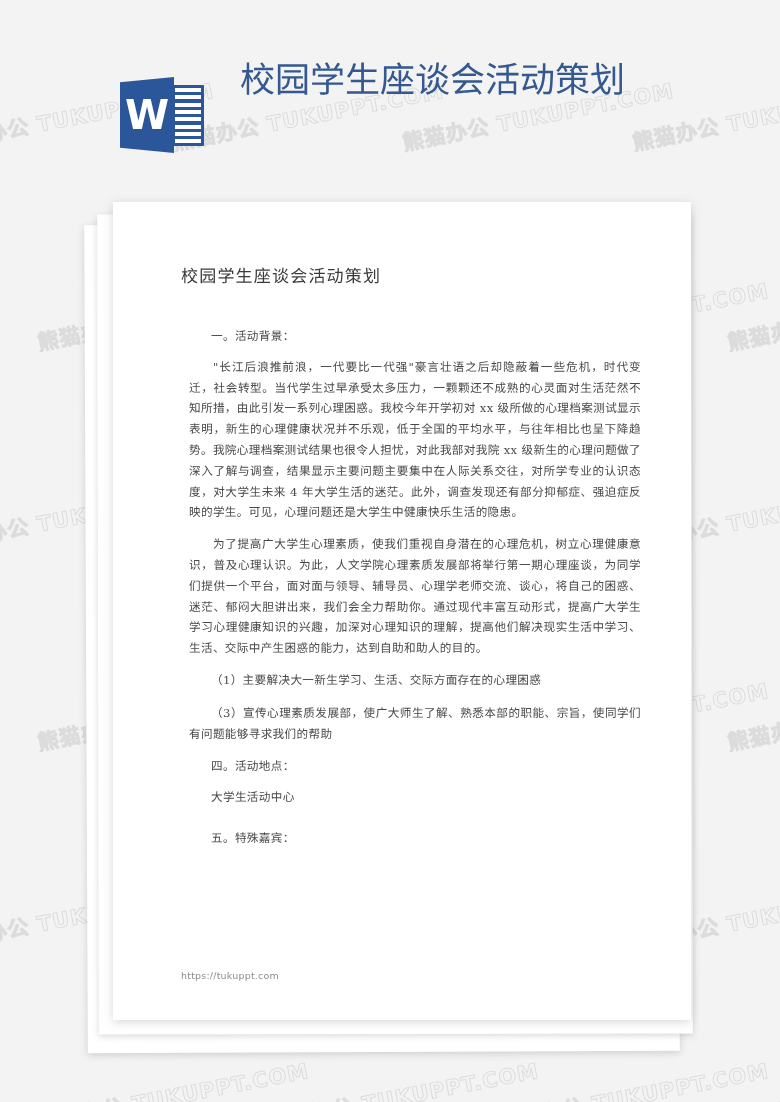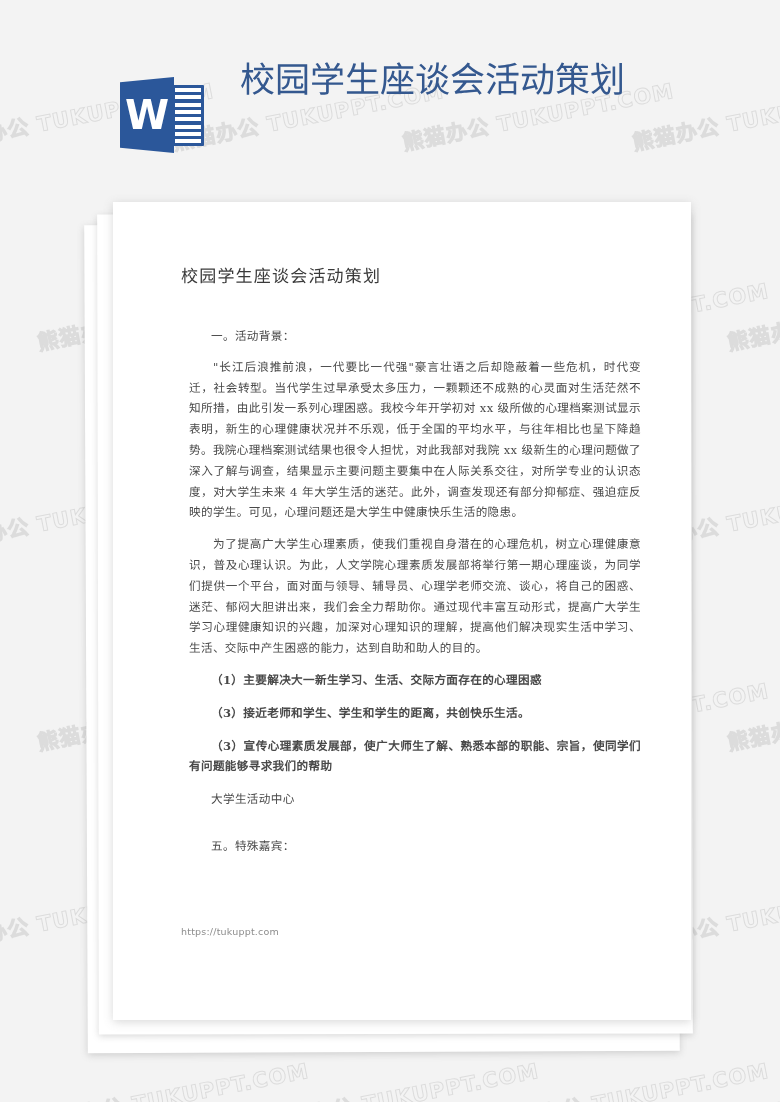--- a/index.html
+++ b/index.html
@@ -175,36 +175,35 @@
     text-indent: 22px;
     margin-bottom: 10px;
   }
   .blk.para {
     text-indent: 24px;
     margin-bottom: 11px;
   }
   .blk.item {
     text-indent: 22px;
     margin-bottom: 12px;
-    font-weight: bold;
   }
   .blk.plain {
     text-indent: 22px;
-    margin-bottom: 26px;
+    margin-bottom: 20px;
   }
   .blk.strong {
     text-indent: 22px;
     font-weight: bold;
     color: #3c3c3c;
     margin-bottom: 12px;
   }
   #doc-footer-url {
     position: absolute;
     left: 68px;
-    top: 724px;
+    top: 768px;
     font-size: 9.5px;
     color: #8d8d8d;
     letter-spacing: 0.2px;
     font-family: "DejaVu Sans", "Liberation Sans", sans-serif;
   }
 </style>
 </head>
 <body>
 
 <div id="watermark-layer">
@@ -242,22 +241,22 @@
   <div class="page-sheet" id="page-main">
     <div id="doc-content">
 
       <div id="doc-title">校园学生座谈会活动策划</div>
 
       <div id="doc-flow">
           <p class="blk heading">一。活动背景：</p>
           <p class="blk para">"长江后浪推前浪，一代要比一代强"豪言壮语之后却隐蔽着一些危机，时代变迁，社会转型。当代学生过早承受太多压力，一颗颗还不成熟的心灵面对生活茫然不知所措，由此引发一系列心理困惑。我校今年开学初对 xx 级所做的心理档案测试显示表明，新生的心理健康状况并不乐观，低于全国的平均水平，与往年相比也呈下降趋势。我院心理档案测试结果也很令人担忧，对此我部对我院 xx 级新生的心理问题做了深入了解与调查，结果显示主要问题主要集中在人际关系交往，对所学专业的认识态度，对大学生未来 4 年大学生活的迷茫。此外，调查发现还有部分抑郁症、强迫症反映的学生。可见，心理问题还是大学生中健康快乐生活的隐患。</p>
           <p class="blk para">为了提高广大学生心理素质，使我们重视自身潜在的心理危机，树立心理健康意识，普及心理认识。为此，人文学院心理素质发展部将举行第一期心理座谈，为同学们提供一个平台，面对面与领导、辅导员、心理学老师交流、谈心，将自己的困惑、迷茫、郁闷大胆讲出来，我们会全力帮助你。通过现代丰富互动形式，提高广大学生学习心理健康知识的兴趣，加深对心理知识的理解，提高他们解决现实生活中学习、生活、交际中产生困惑的能力，达到自助和助人的目的。</p>
           <p class="blk item">（1）主要解决大一新生学习、生活、交际方面存在的心理困惑</p>
-          <p class="blk item">（3）接近老师和学生、学生和学生的距离，共创快乐生活。</p>
           <p class="blk item">（3）宣传心理素质发展部，使广大师生了解、熟悉本部的职能、宗旨，使同学们有问题能够寻求我们的帮助</p>
+          <p class="blk heading">四。活动地点：</p>
           <p class="blk plain">大学生活动中心</p>
           <p class="blk heading">五。特殊嘉宾：</p>
         </div>
 
       <div id="doc-footer-url">https://tukuppt.com</div>
 
     </div>
   </div>
 </div>
 

